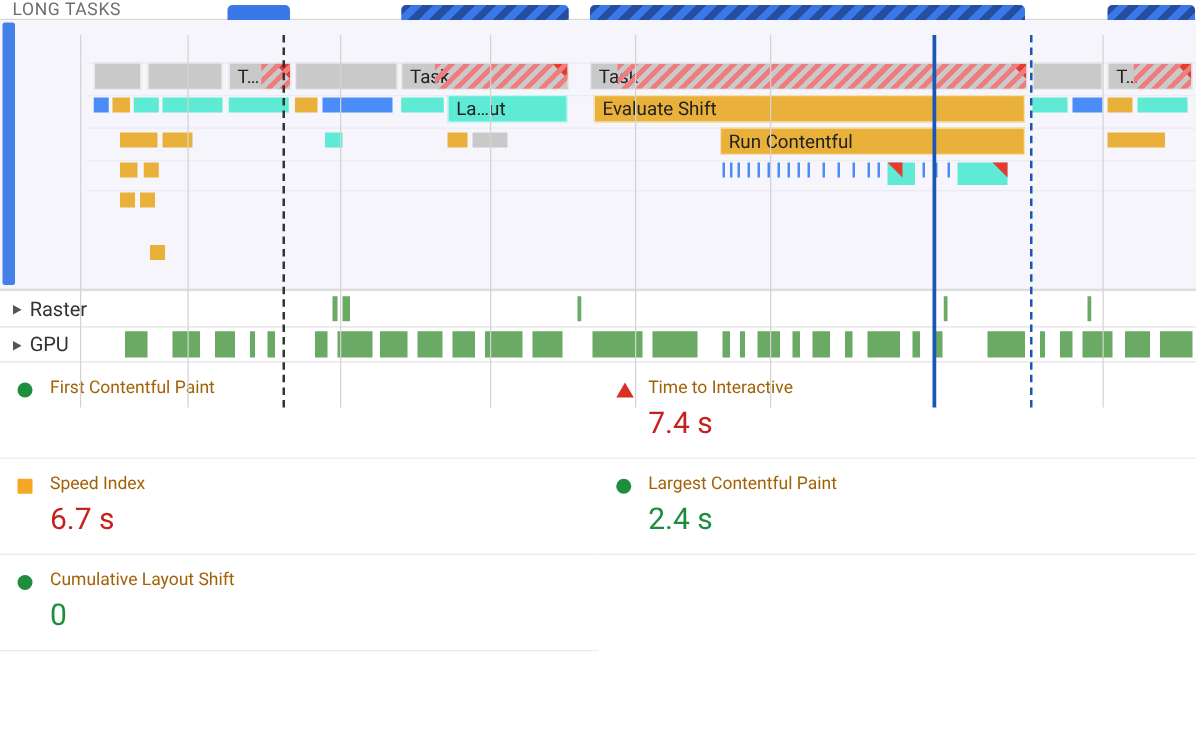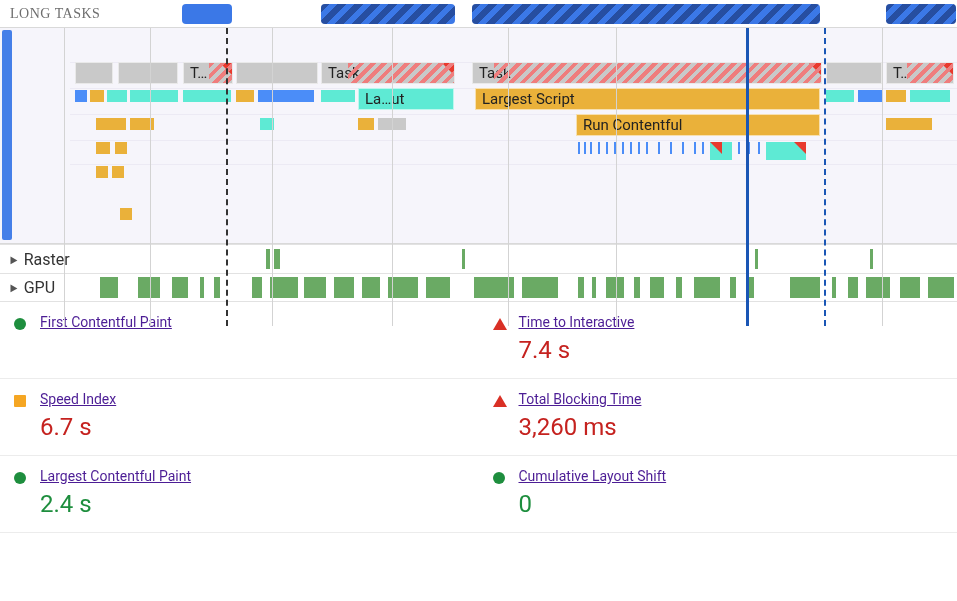--- a/index.html
+++ b/index.html
@@ -9,24 +9,23 @@
     height: 601px;
     background: #fff;
     font-size: 14px;
     overflow: hidden;
   }
 
   
   .longtasks-row {
     display: flex;
     align-items: center;
-    height: 28px;
+    height: 16px;
     position: relative;
     border-bottom: 1px solid #d9d9d9;
-    font-family: Liberation Serif, serif;
   }
   .longtasks-label {
     color: #6e6e6e;
     font-size: 14px;
     letter-spacing: 0.5px;
     padding-left: 10px;
     position: absolute;
     left: 0;
   }
   .lt-track { position: absolute; left:0; right:0; top:0; height:100%; }
@@ -156,21 +155,21 @@
     position:absolute; left:14px; top:16px;
     width:12px; height:12px;
   }
   .shape.circle { border-radius:50%; }
   .shape.square { border-radius:1px; }
   .shape.tri-up {
     width:0;height:0;background:none;
     border-left:7px solid transparent;
     border-right:7px solid transparent;
   }
-  .metric .mlabel { color:#4c1d95; font-size:14px;text-decoration:underline; }
+  .metric .mlabel { color:#a16207; font-size:14px; }
   .metric .mval {
     font-size:24px;
     margin-top:6px;
   }
   .good .mval { color:#1e8e3e; }
   .good .circle { background:#1e8e3e; }
   .avg  .mval { color:#c5221f; }
   .avg  .square { background:#f5a623; }
   .bad  .mval { color:#c5221f; }
   .bad  .tri-up { border-bottom:12px solid #d93025; }
@@ -228,21 +227,21 @@
   <div class="bar c-purple small" style="left:107px;top:62px;width:20px"></div>
   <div class="bar c-purple small" style="left:130px;top:62px;width:48px"></div>
   <div class="bar c-purple small" style="left:183px;top:62px;width:48px"></div>
   <div class="bar c-yellow small" style="left:236px;top:62px;width:18px"></div>
   <div class="bar c-blue small" style="left:258px;top:62px;width:56px"></div>
   <div class="bar c-purple small" style="left:321px;top:62px;width:34px"></div>
   <div class="bar c-purple" style="left:358px;top:60px;width:96px;height:22px">
     <span style="color:#222">La…ut</span>
   </div>
   <div class="bar c-yellow" style="left:475px;top:60px;width:345px;height:22px">
-    <span>Largest Script</span>
+    <span>Evaluate Shift</span>
   </div>
   <div class="bar c-purple small" style="left:826px;top:62px;width:28px"></div>
   <div class="bar c-blue small" style="left:858px;top:62px;width:24px"></div>
   <div class="bar c-yellow small" style="left:886px;top:62px;width:20px"></div>
   <div class="bar c-purple small" style="left:910px;top:62px;width:40px"></div>
 
   <div class="bar c-yellow small" style="left:96px;top:90px;width:30px"></div>
   <div class="bar c-yellow small" style="left:130px;top:90px;width:24px"></div>
   <div class="bar c-purple small" style="left:260px;top:90px;width:14px"></div>
   <div class="bar c-yellow small" style="left:358px;top:90px;width:16px"></div>
@@ -353,25 +352,20 @@
   <div class="metric bad">
     <span class="shape tri-up"></span>
     <div class="mlabel">Time to Interactive</div>
     <div class="mval">7.4 s</div>
   </div>
   <div class="metric avg">
     <span class="shape square"></span>
     <div class="mlabel">Speed Index</div>
     <div class="mval">6.7 s</div>
   </div>
-  <div class="metric bad">
-    <span class="shape tri-up"></span>
-    <div class="mlabel">Total Blocking Time</div>
-    <div class="mval">3,260 ms</div>
-  </div>
   <div class="metric good">
     <span class="shape circle"></span>
     <div class="mlabel">Largest Contentful Paint</div>
     <div class="mval">2.4 s</div>
   </div>
   <div class="metric good">
     <span class="shape circle"></span>
     <div class="mlabel">Cumulative Layout Shift</div>
     <div class="mval">0</div>
   </div>

